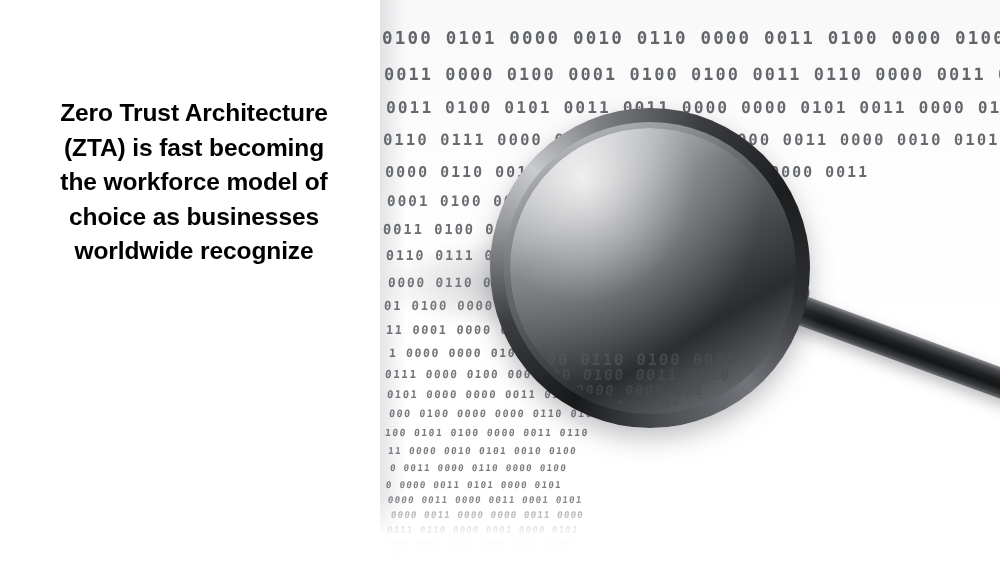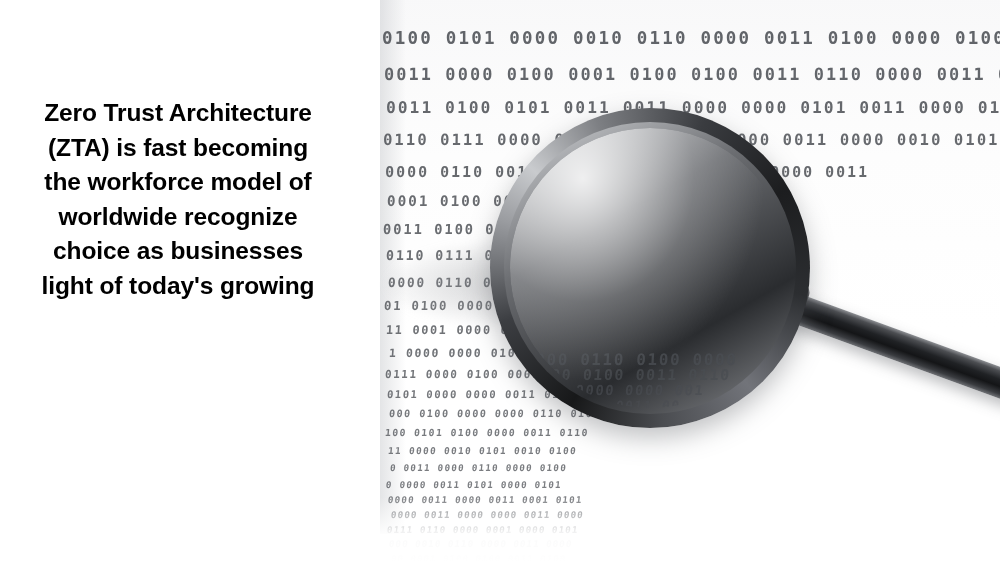--- a/index.html
+++ b/index.html
@@ -18,21 +18,21 @@
     position: relative;
     width: 1000px;
     height: 563px;
     background: #ffffff;
     overflow: hidden;
   }
 
   
   .text-panel {
     position: absolute;
-    left: 6px;
+    left: 22px;
     top: 96px;
     width: 344px;
     text-align: center;
   }
   .quote-line {
     font-family: "Liberation Sans", sans-serif;
     font-weight: bold;
     font-size: 24.5px;
     line-height: 34.5px;
     color: #000000;
@@ -235,23 +235,22 @@
 </style>
 </head>
 <body>
 
 <div class="stage">
 
   <div class="text-panel">
     <div class="quote-line">Zero Trust Architecture</div>
     <div class="quote-line">(ZTA) is fast becoming</div>
     <div class="quote-line">the workforce model of</div>
+    <div class="quote-line">choice as businesses</div>
     <div class="quote-line">worldwide recognize</div>
-    <div class="quote-line">choice as businesses</div>
-    <div class="quote-line">light of today's growing</div>
   </div>
 
   <div class="photo">
 
     <div class="paper"></div>
 
     <div class="bin-rows" id="bin-rows">
         <div class="bin-row" style="top: 28px; left: 14px; font-size: 17.5px; letter-spacing: 2.2px; color: rgb(85, 88, 93); opacity: 0.92; transform: skewX(0deg);">0100 0101 0000 0010 0110 0000 0011 0100 0000 0100 0100 0101 0001</div>
         <div class="bin-row" style="top: 64px; left: 16.2308px; font-size: 16.84px; letter-spacing: 2.15px; color: rgb(85, 88, 93); opacity: 0.91; transform: skewX(-0.35deg);">0011 0000 0100 0001 0100 0100 0011 0110 0000 0011 0010 0111 0000</div>
         <div class="bin-row" style="top: 98.38px; left: 18.4615px; font-size: 16.2px; letter-spacing: 2.09px; color: rgb(85, 88, 93); opacity: 0.9; transform: skewX(-0.69deg);">0011 0100 0101 0011 0011 0000 0000 0101 0011 0000 0101 0001 0111</div>

